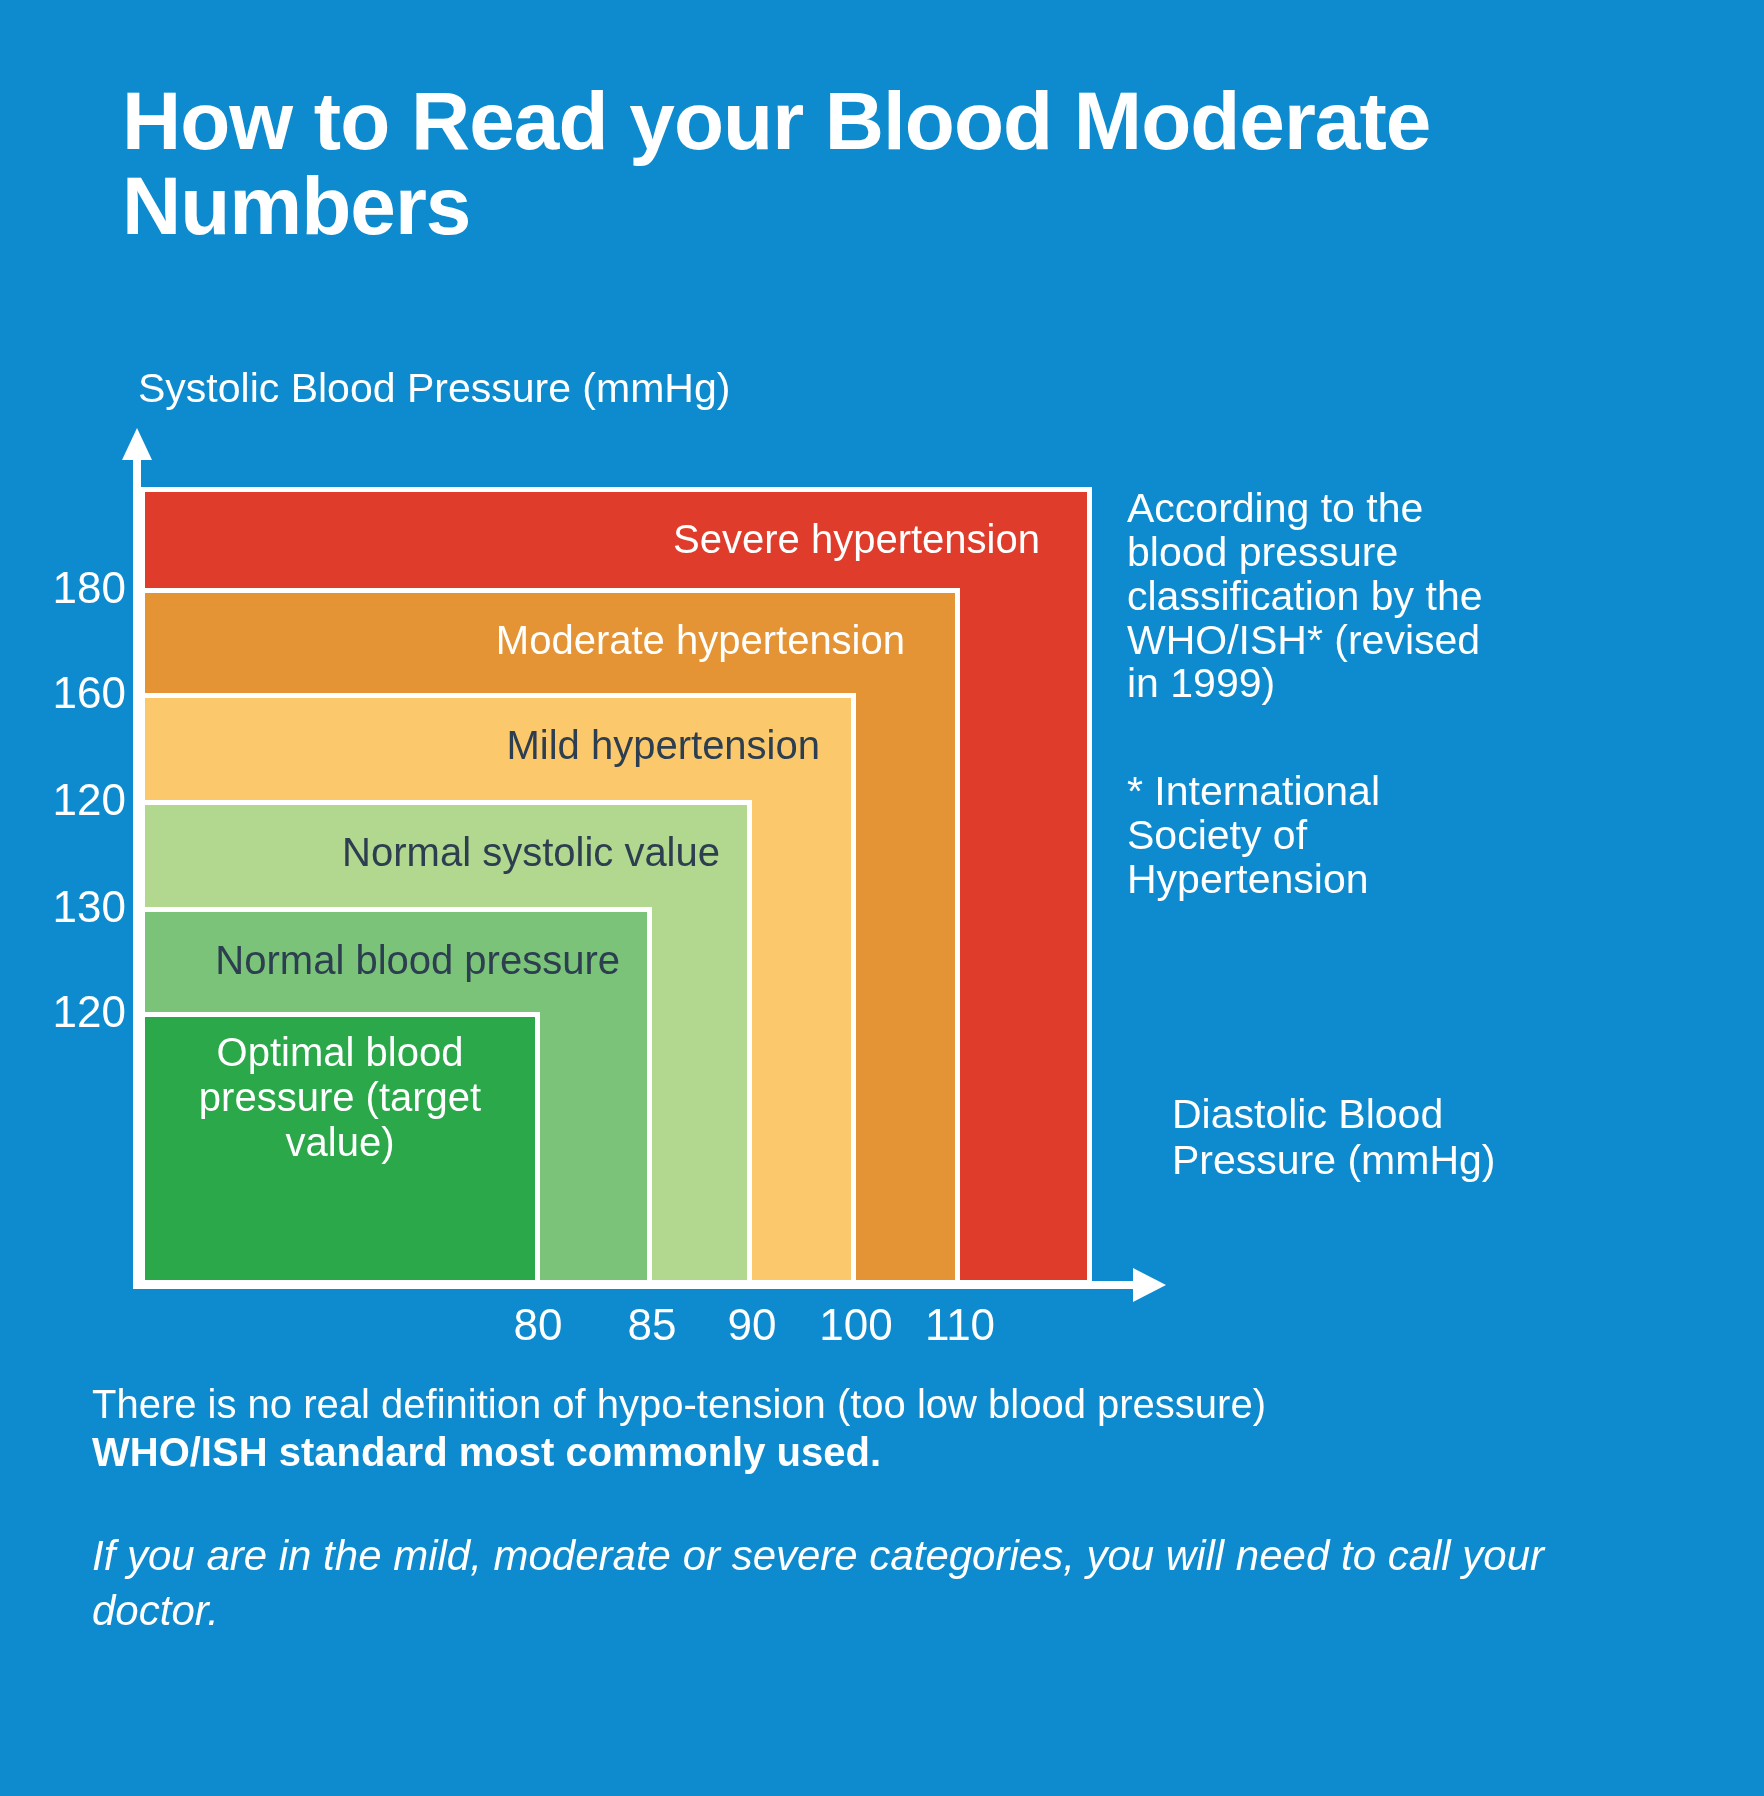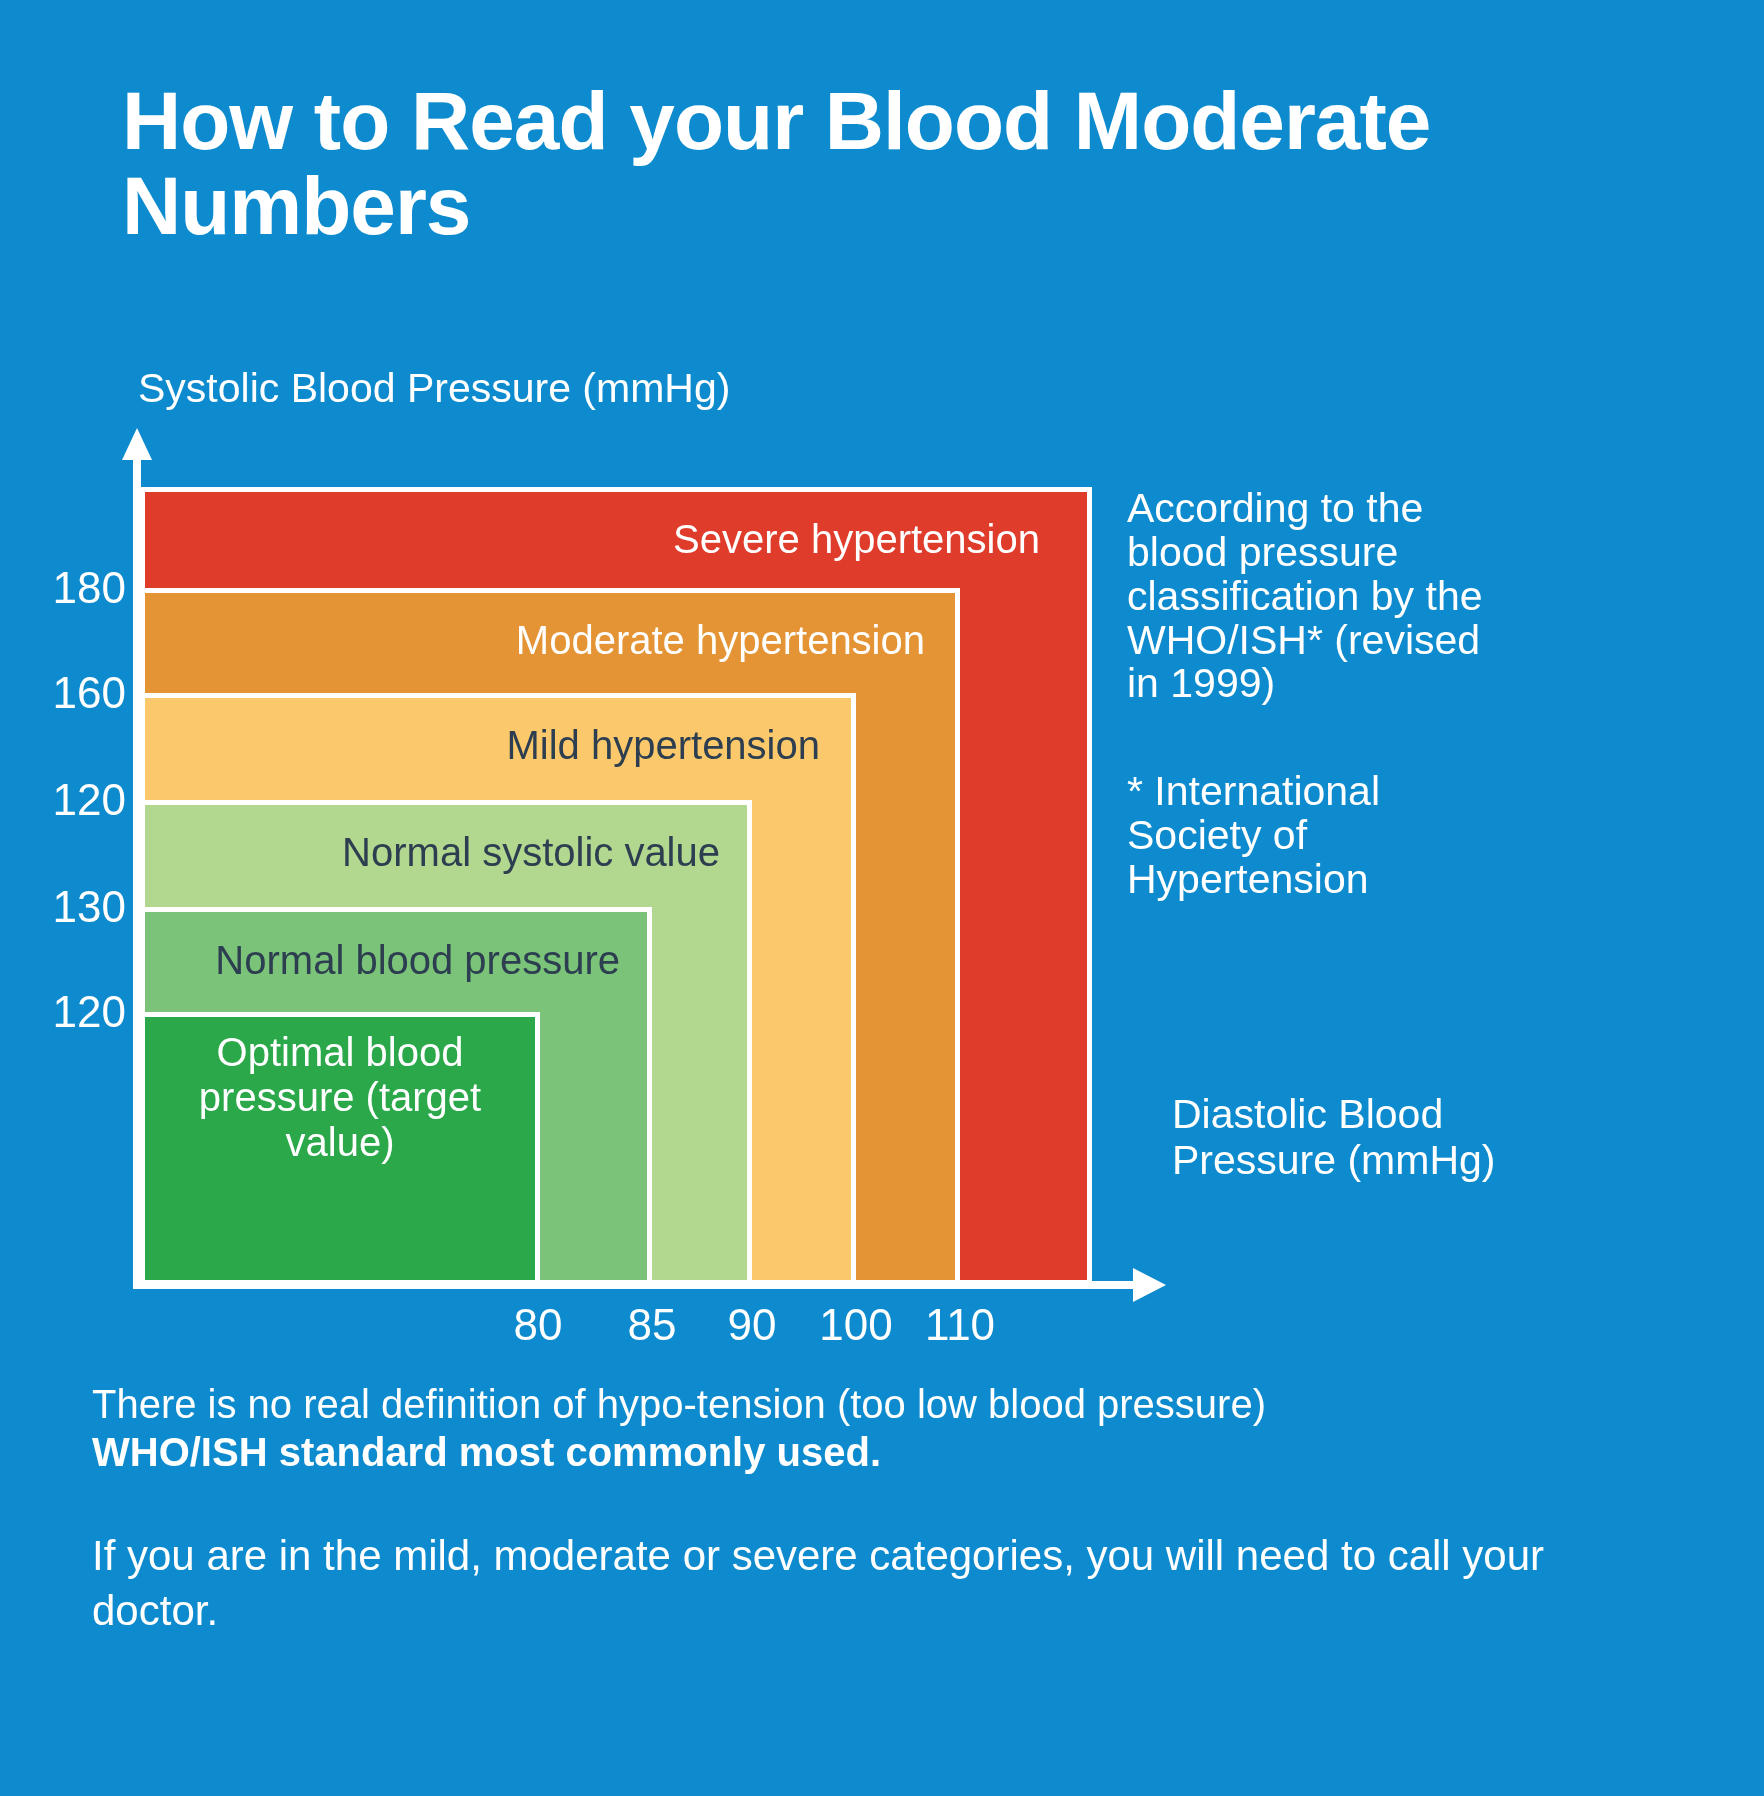--- a/index.html
+++ b/index.html
@@ -144,21 +144,21 @@
 
     <div class="axis-v"></div>
     <div class="axis-v-arrow"></div>
     <div class="axis-h"></div>
     <div class="axis-h-arrow"></div>
 
     <div class="band" style="left:140px; top:487px; width:952px; height:798px; background:#e03c2c;"></div>
     <div class="band-label" style="left:530px; top:517px; width:510px; color:#ffffff; text-align:right;">Severe hypertension</div>
 
     <div class="band" style="left:140px; top:588px; width:820px; height:697px; background:#e49434;"></div>
-    <div class="band-label" style="left:380px; top:618px; width:545px; color:#ffffff; text-align:right;">Moderate hypertension</div>
+    <div class="band-label" style="left:360px; top:618px; width:545px; color:#ffffff; text-align:right;">Moderate hypertension</div>
 
     <div class="band" style="left:140px; top:693px; width:716px; height:592px; background:#fbc96b;"></div>
     <div class="band-label" style="left:310px; top:723px; width:510px; color:#2c3e50; text-align:right;">Mild hypertension</div>
 
     <div class="band" style="left:140px; top:800px; width:612px; height:485px; background:#b2d78e;"></div>
     <div class="band-label" style="left:200px; top:830px; width:520px; color:#2c3e50; text-align:right;">Normal systolic value</div>
 
     <div class="band" style="left:140px; top:907px; width:512px; height:378px; background:#7ac379;"></div>
     <div class="band-label" style="left:120px; top:938px; width:500px; color:#2c3e50; text-align:right;">Normal blood pressure</div>
 
@@ -184,16 +184,16 @@
 
   <div class="sidenote">
     <div class="p1">According to the blood pressure classification by the WHO/ISH* (revised in 1999)</div>
     <div class="p2">* International Society of Hypertension</div>
   </div>
 
   <div class="footer" style="top:1380px;">
     <div class="foot-line">There is no real definition of hypo-tension (too low blood pressure)</div>
     <div class="foot-line foot-bold">WHO/ISH standard most commonly used.</div>
     <div class="foot-gap"></div>
-    <div class="foot-para" style="width:1570px;">If you are in the mild, moderate or severe categories, you will need to call your doctor.</div>
+    <div class="foot-para" style="width:1570px;font-style:italic;">If you are in the mild, moderate or severe categories, you will need to call your doctor.</div>
   </div>
 
 </div>
 
 </body></html>

